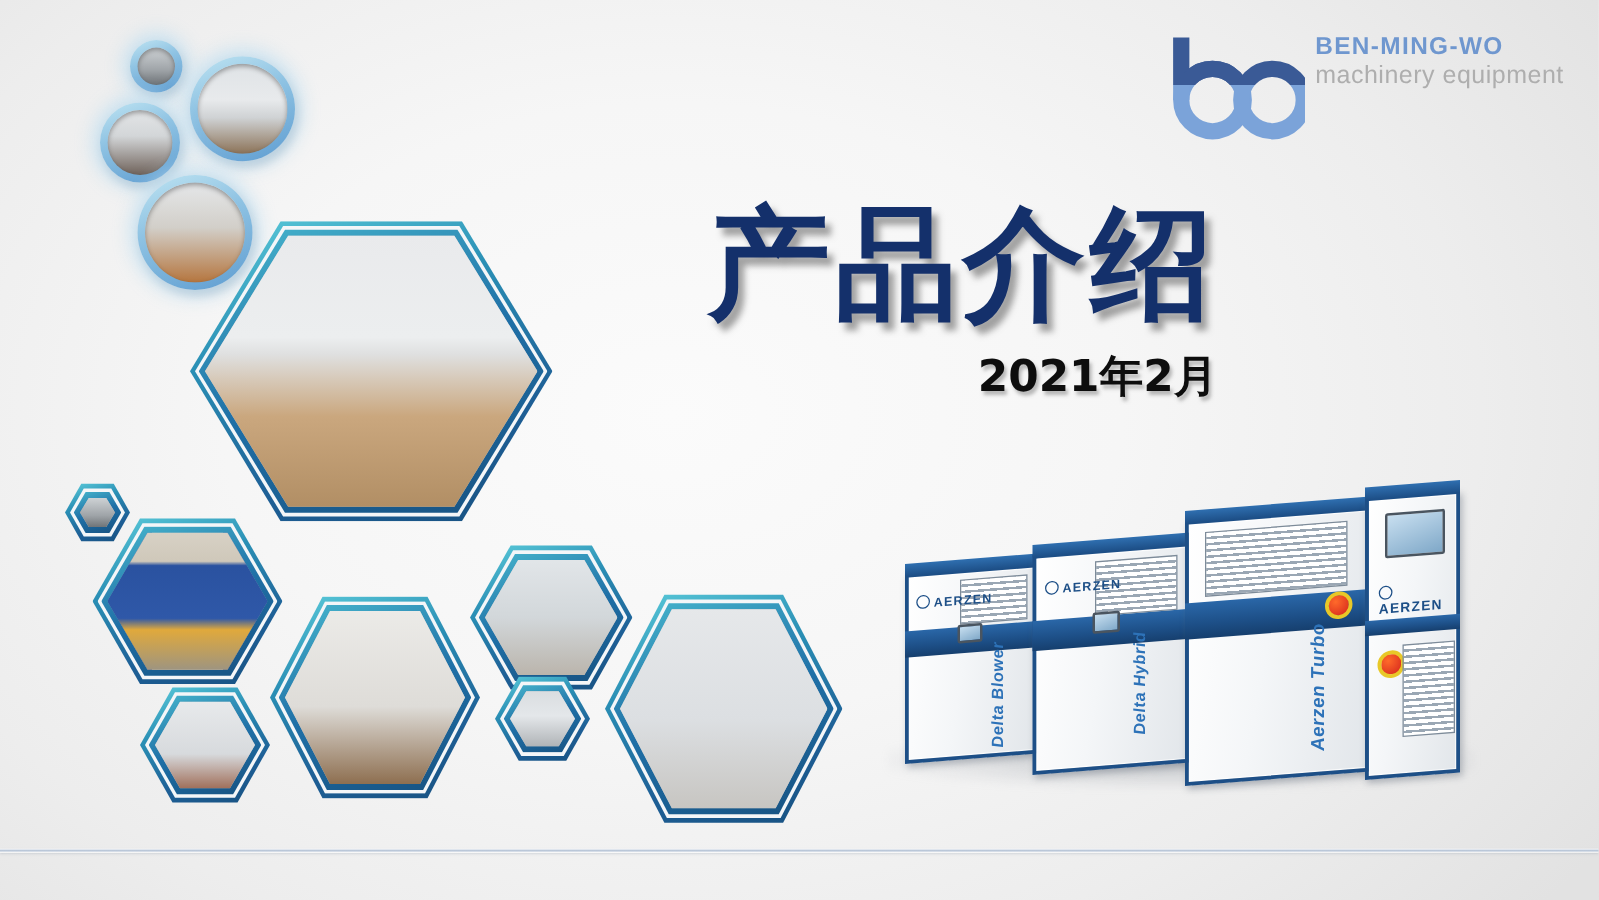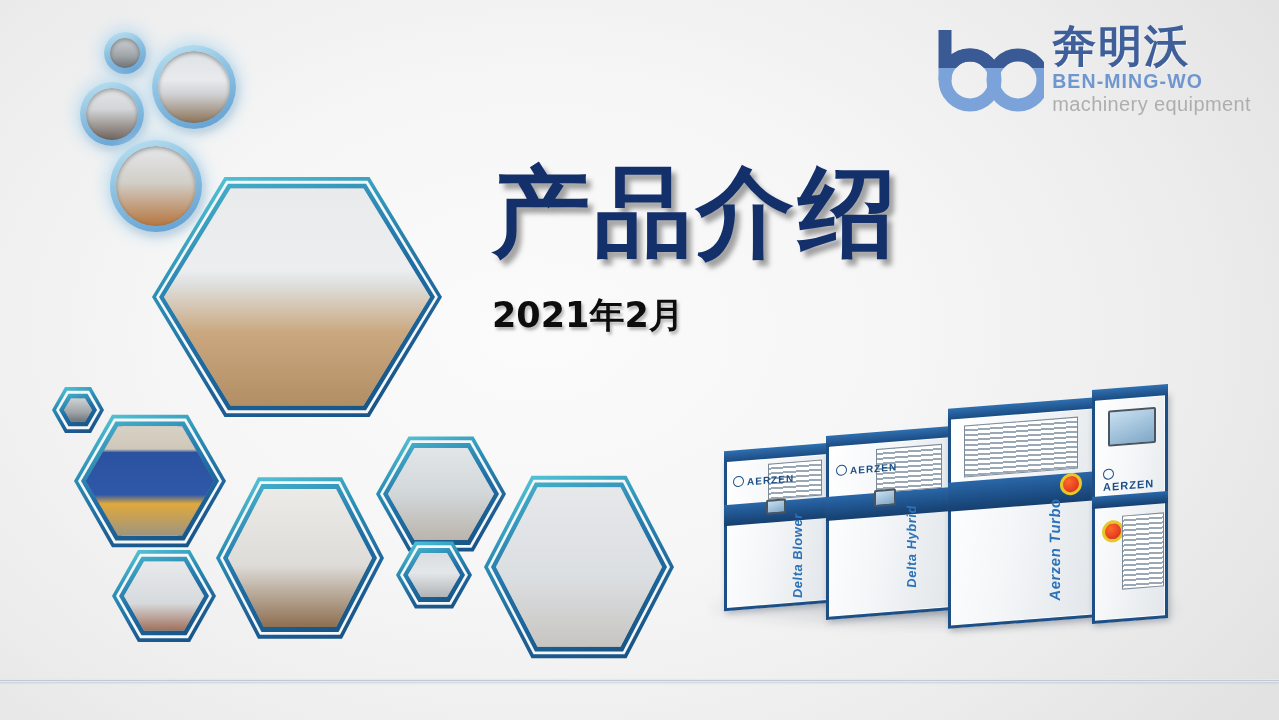--- a/index.html
+++ b/index.html
@@ -12,30 +12,30 @@
   .slide{
     position:relative;width:1279px;height:720px;
     background:
       radial-gradient(ellipse 900px 620px at 42% 46%, #fbfbfb 0%, #f6f6f6 40%, #ededed 72%, #e2e2e2 100%),
       linear-gradient(135deg,#e4e4e4 0%,#f2f2f2 30%,#efefef 60%,#dcdcdc 100%);
     overflow:hidden;
   }
 
   
   .title-area{
-    position:absolute;left:492px;top:160px;width:510px;text-align:left;
+    position:absolute;left:464px;top:160px;width:510px;text-align:right;
   }
   .main-title{
     font-size:98px;font-weight:bold;letter-spacing:4px;
     color:#14306b;line-height:1.08;margin:0;
     text-shadow:5px 6px 5px rgba(90,90,90,.55);
     font-family:"DejaVu Sans","Liberation Sans",sans-serif;
   }
   .sub-title{
-    margin-top:26px;font-size:35px;font-weight:bold;color:#0d0d0d;
+    margin-top:12px;font-size:35px;font-weight:bold;color:#0d0d0d;
     text-shadow:2px 3px 3px rgba(120,120,120,.5);
     font-family:"DejaVu Sans","Liberation Sans",sans-serif;
   }
 
   
   .logo{position:absolute;right:28px;top:24px;display:flex;align-items:flex-start;}
   .logo-mark{position:relative;width:112px;height:88px;margin-right:8px;}
   .logo-cn{line-height:1;}
   .logo-cn-main{
     font-size:44px;font-weight:bold;color:#3e5f99;letter-spacing:2px;
@@ -279,21 +279,20 @@
           <circle cx="86" cy="56" r="25"></circle>
         </g>
         <g clip-path="url(#botHalf)" fill="none" stroke="#7ba3d9" stroke-width="13">
           <circle cx="38" cy="56" r="25"></circle>
           <circle cx="86" cy="56" r="25"></circle>
           <path d="M13 6 L13 56"></path>
         </g>
       </svg>
     </div>
     <div class="logo-cn">
-      <div class="logo-cn-main">奔明沃</div>
       <div class="logo-cn-pinyin">BEN-MING-WO</div>
       <div class="logo-cn-sub">machinery equipment</div>
     </div>
   </div>
 
   <div class="machines">
     <div class="mach-shadow"></div>
 
     <div class="unit" style="left:24px;top:70px;width:106px;height:152px;transform:skewY(-4.5deg);">
       <div class="body"></div>

